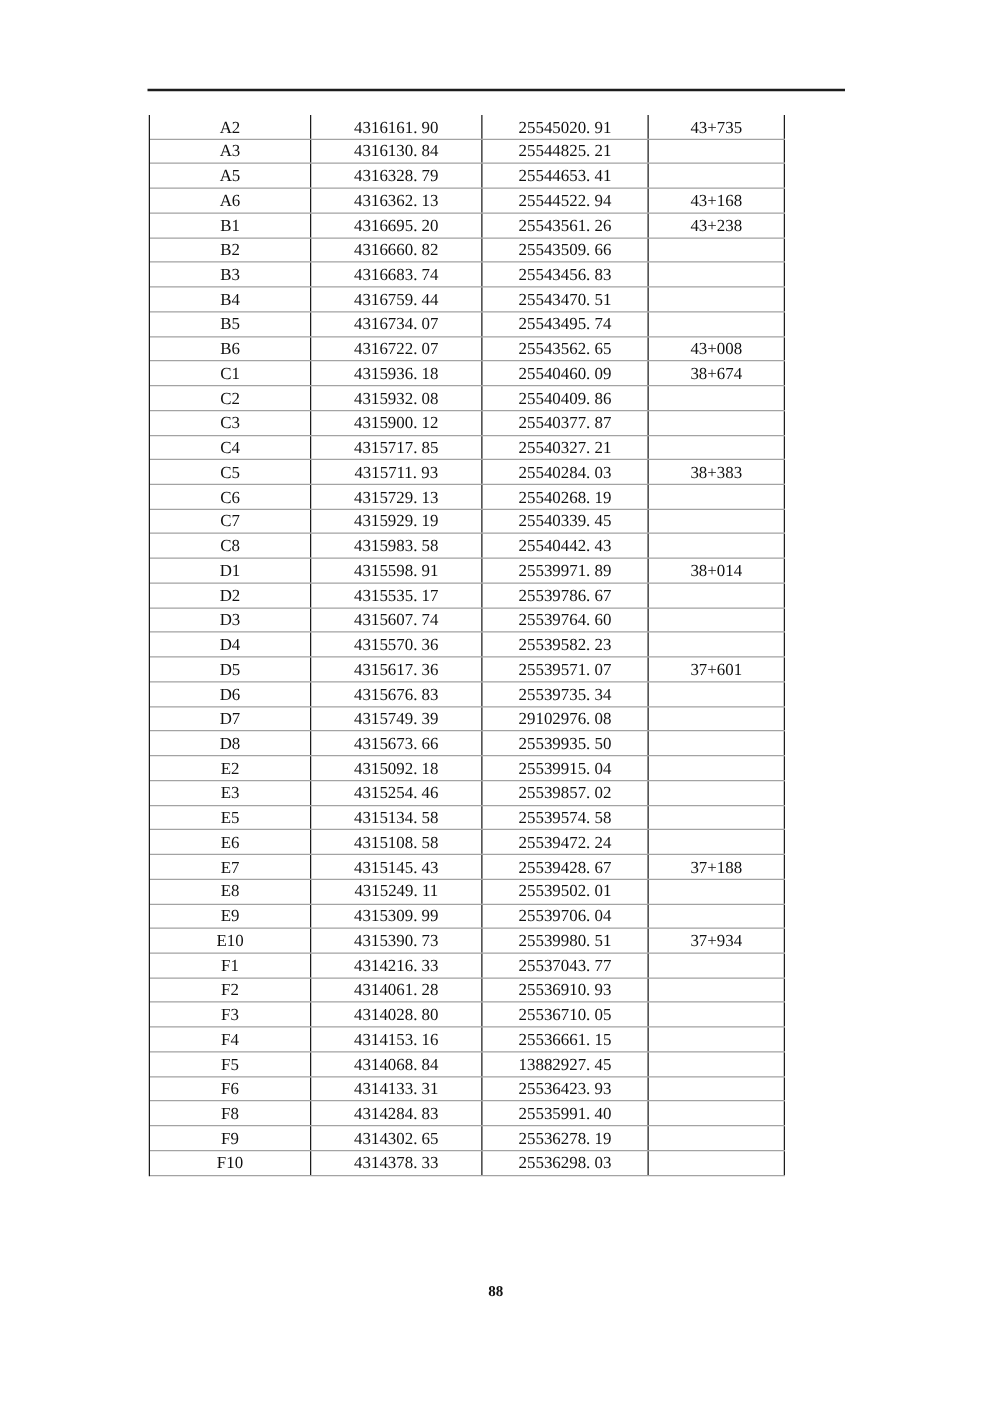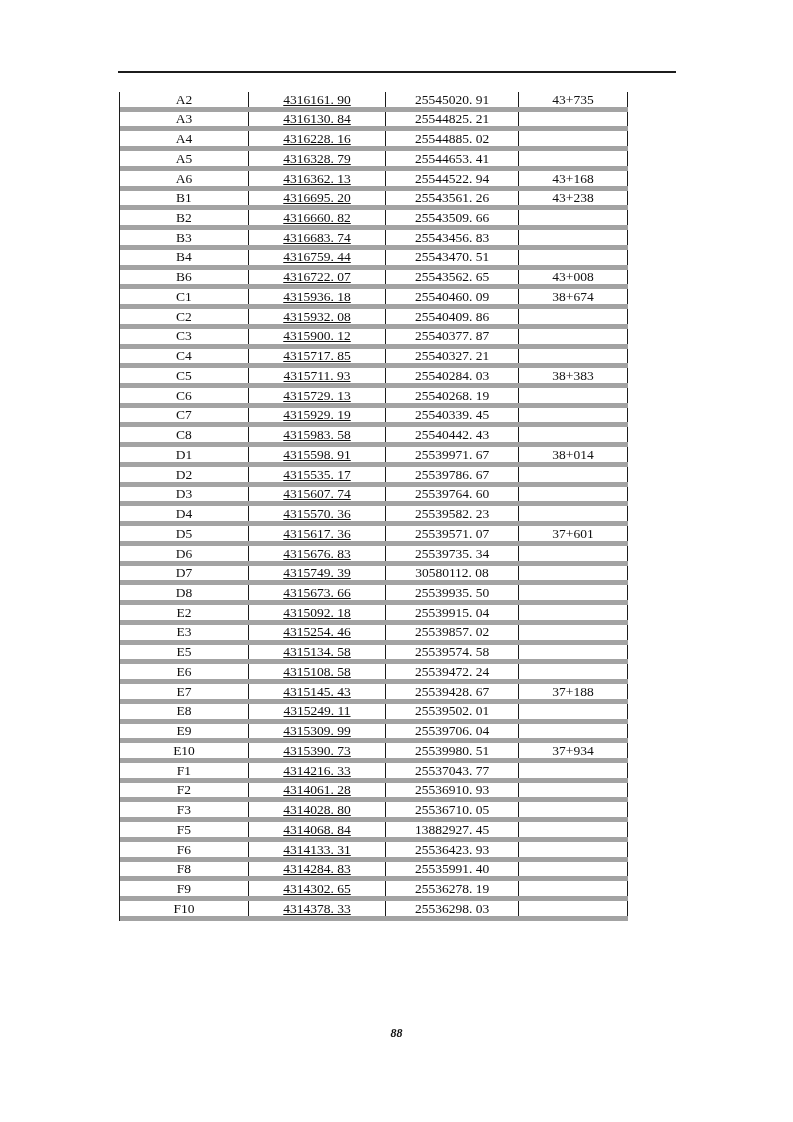--- a/index.html
+++ b/index.html
@@ -29,47 +29,46 @@
     left: 119px;
     top: 92px;
     width: 509px;
     border-left: 1px solid #1c1c1c;
     box-sizing: border-box;
   }
   .trow {
     display: flex;
     height: 19.74px;
     box-sizing: border-box;
-    border-bottom: 5px solid #a3a3a3;
+    border-bottom: 1px solid #a3a3a3;
   }
   .tcell {
     box-sizing: border-box;
     border-right: 1px solid #1c1c1c;
     display: flex;
     align-items: center;
     justify-content: center;
     font-size: 13.5px;
     line-height: 1;
     white-space: pre;
     overflow: hidden;
   }
   .col0 { width: 129px; }
-  .col1 { width: 137px; text-decoration: underline; }
+  .col1 { width: 137px; }
   .col2 { width: 133px; }
   .col3 { width: 109px; }
   .page-number {
     position: absolute;
     left: 0;
     top: 1026px;
     width: 793px;
     text-align: center;
     font-size: 12px;
     font-weight: bold;
     color: #111111;
-    font-style: italic;
   }
 </style>
 </head>
 <body>
 
 <div class="page">
   <div class="header-rule"></div>
   <div class="coords-table">
       <div class="trow">
         <div class="tcell col0">A2</div>
@@ -77,26 +76,20 @@
         <div class="tcell col2">25545020. 91</div>
         <div class="tcell col3">43+735</div>
       </div>
       <div class="trow">
         <div class="tcell col0">A3</div>
         <div class="tcell col1">4316130. 84</div>
         <div class="tcell col2">25544825. 21</div>
         <div class="tcell col3"></div>
       </div>
       <div class="trow">
-        <div class="tcell col0">A4</div>
-        <div class="tcell col1">4316228. 16</div>
-        <div class="tcell col2">25544885. 02</div>
-        <div class="tcell col3"></div>
-      </div>
-      <div class="trow">
         <div class="tcell col0">A5</div>
         <div class="tcell col1">4316328. 79</div>
         <div class="tcell col2">25544653. 41</div>
         <div class="tcell col3"></div>
       </div>
       <div class="trow">
         <div class="tcell col0">A6</div>
         <div class="tcell col1">4316362. 13</div>
         <div class="tcell col2">25544522. 94</div>
         <div class="tcell col3">43+168</div>
@@ -119,20 +112,26 @@
         <div class="tcell col2">25543456. 83</div>
         <div class="tcell col3"></div>
       </div>
       <div class="trow">
         <div class="tcell col0">B4</div>
         <div class="tcell col1">4316759. 44</div>
         <div class="tcell col2">25543470. 51</div>
         <div class="tcell col3"></div>
       </div>
       <div class="trow">
+        <div class="tcell col0">B5</div>
+        <div class="tcell col1">4316734. 07</div>
+        <div class="tcell col2">25543495. 74</div>
+        <div class="tcell col3"></div>
+      </div>
+      <div class="trow">
         <div class="tcell col0">B6</div>
         <div class="tcell col1">4316722. 07</div>
         <div class="tcell col2">25543562. 65</div>
         <div class="tcell col3">43+008</div>
       </div>
       <div class="trow">
         <div class="tcell col0">C1</div>
         <div class="tcell col1">4315936. 18</div>
         <div class="tcell col2">25540460. 09</div>
         <div class="tcell col3">38+674</div>
@@ -175,21 +174,21 @@
       </div>
       <div class="trow">
         <div class="tcell col0">C8</div>
         <div class="tcell col1">4315983. 58</div>
         <div class="tcell col2">25540442. 43</div>
         <div class="tcell col3"></div>
       </div>
       <div class="trow">
         <div class="tcell col0">D1</div>
         <div class="tcell col1">4315598. 91</div>
-        <div class="tcell col2">25539971. 67</div>
+        <div class="tcell col2">25539971. 89</div>
         <div class="tcell col3">38+014</div>
       </div>
       <div class="trow">
         <div class="tcell col0">D2</div>
         <div class="tcell col1">4315535. 17</div>
         <div class="tcell col2">25539786. 67</div>
         <div class="tcell col3"></div>
       </div>
       <div class="trow">
         <div class="tcell col0">D3</div>
@@ -211,21 +210,21 @@
       </div>
       <div class="trow">
         <div class="tcell col0">D6</div>
         <div class="tcell col1">4315676. 83</div>
         <div class="tcell col2">25539735. 34</div>
         <div class="tcell col3"></div>
       </div>
       <div class="trow">
         <div class="tcell col0">D7</div>
         <div class="tcell col1">4315749. 39</div>
-        <div class="tcell col2">30580112. 08</div>
+        <div class="tcell col2">29102976. 08</div>
         <div class="tcell col3"></div>
       </div>
       <div class="trow">
         <div class="tcell col0">D8</div>
         <div class="tcell col1">4315673. 66</div>
         <div class="tcell col2">25539935. 50</div>
         <div class="tcell col3"></div>
       </div>
       <div class="trow">
         <div class="tcell col0">E2</div>
@@ -284,20 +283,26 @@
       <div class="trow">
         <div class="tcell col0">F2</div>
         <div class="tcell col1">4314061. 28</div>
         <div class="tcell col2">25536910. 93</div>
         <div class="tcell col3"></div>
       </div>
       <div class="trow">
         <div class="tcell col0">F3</div>
         <div class="tcell col1">4314028. 80</div>
         <div class="tcell col2">25536710. 05</div>
+        <div class="tcell col3"></div>
+      </div>
+      <div class="trow">
+        <div class="tcell col0">F4</div>
+        <div class="tcell col1">4314153. 16</div>
+        <div class="tcell col2">25536661. 15</div>
         <div class="tcell col3"></div>
       </div>
       <div class="trow">
         <div class="tcell col0">F5</div>
         <div class="tcell col1">4314068. 84</div>
         <div class="tcell col2">13882927. 45</div>
         <div class="tcell col3"></div>
       </div>
       <div class="trow">
         <div class="tcell col0">F6</div>

